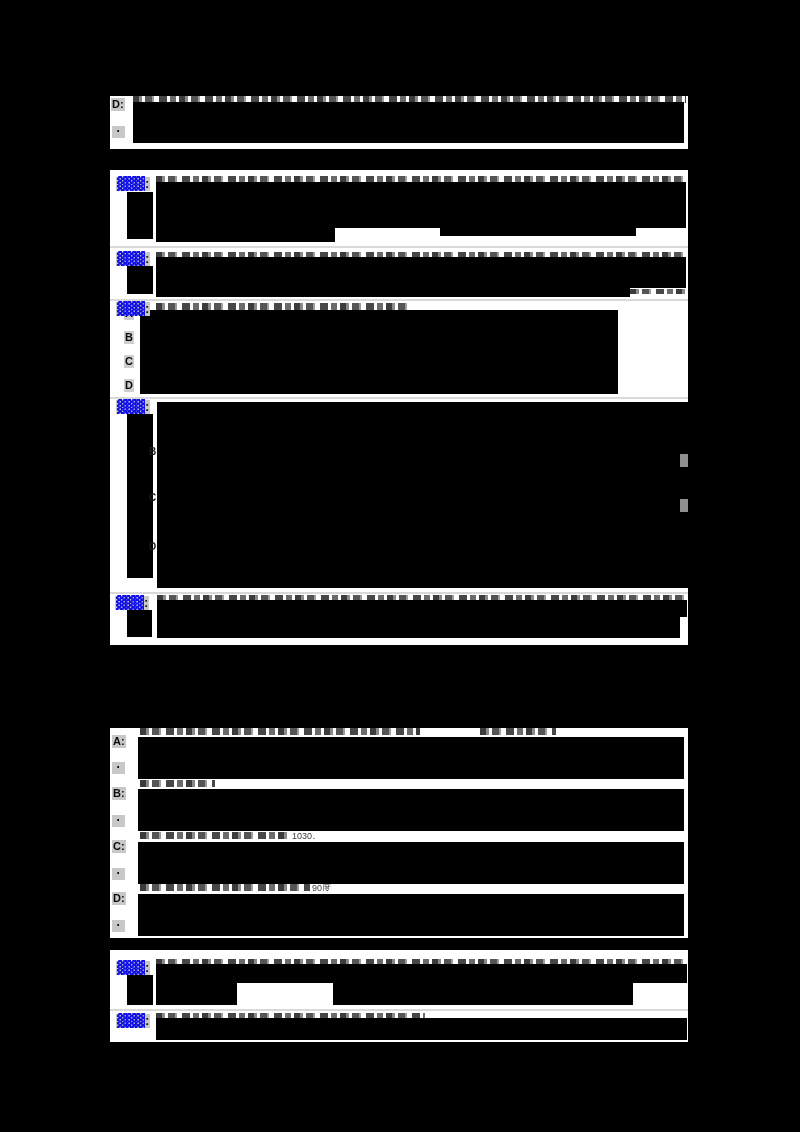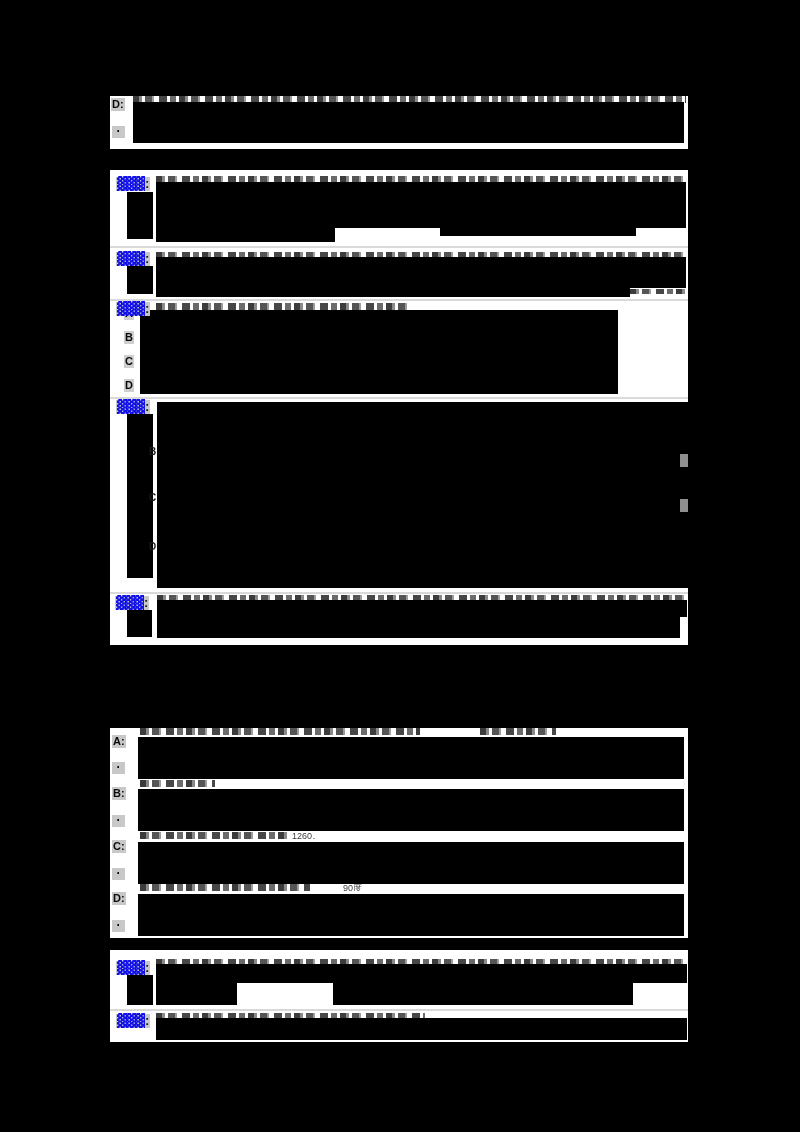--- a/index.html
+++ b/index.html
@@ -83,26 +83,26 @@
       <div class="it speckle" style="left: 30px; top: 0px; width: 280px; height: 7px;"></div>
       <div class="it speckle" style="left: 370px; top: 0px; width: 76px; height: 7px;"></div>
       <div class="it bar" style="left: 28px; top: 9px; width: 546px; height: 42px;"></div>
       <div class="it chip" style="left: 2px; top: 7px;">A:</div>
       <div class="it dotchip" style="left: 2px; top: 34px; width: 13px; height: 12px;">·</div>
       <div class="it speckle" style="left: 30px; top: 52px; width: 75px; height: 7px;"></div>
       <div class="it bar" style="left: 28px; top: 61px; width: 546px; height: 42px;"></div>
       <div class="it chip" style="left: 2px; top: 59px;">B:</div>
       <div class="it dotchip" style="left: 2px; top: 87px; width: 13px; height: 12px;">·</div>
       <div class="it speckle" style="left: 30px; top: 104px; width: 150px; height: 7px;"></div>
-      <div class="it frag" style="left: 182px; top: 104px; width: 60px; height: 7px;">1260。</div>
+      <div class="it frag" style="left: 182px; top: 104px; width: 60px; height: 7px;">1030。</div>
       <div class="it bar" style="left: 28px; top: 114px; width: 546px; height: 42px;"></div>
       <div class="it chip" style="left: 2px; top: 112px;">C:</div>
       <div class="it dotchip" style="left: 2px; top: 140px; width: 13px; height: 12px;">·</div>
       <div class="it speckle" style="left: 30px; top: 156px; width: 170px; height: 7px;"></div>
-      <div class="it frag" style="left: 202px; top: 156px; width: 50px; height: 7px; text-align: right;">90度</div>
+      <div class="it frag" style="left: 202px; top: 156px; width: 50px; height: 7px;">90度</div>
       <div class="it bar" style="left: 28px; top: 166px; width: 546px; height: 42px;"></div>
       <div class="it chip" style="left: 2px; top: 164px;">D:</div>
       <div class="it dotchip" style="left: 2px; top: 192px; width: 13px; height: 12px;">·</div>
     </div>
     <div class="card" style="left: 110px; top: 950px; width: 578px; height: 92px;">
       <div class="it speckle" style="left: 46px; top: 9px; width: 530px; height: 7px;"></div>
       <div class="it bar" style="left: 46px; top: 14px; width: 531px; height: 19px;"></div>
       <div class="it bar" style="left: 46px; top: 33px; width: 81px; height: 22px;"></div>
       <div class="it bar" style="left: 223px; top: 33px; width: 300px; height: 22px;"></div>
       <div class="it blob" style="left: 17px; top: 25px; width: 26px; height: 30px;"></div>

